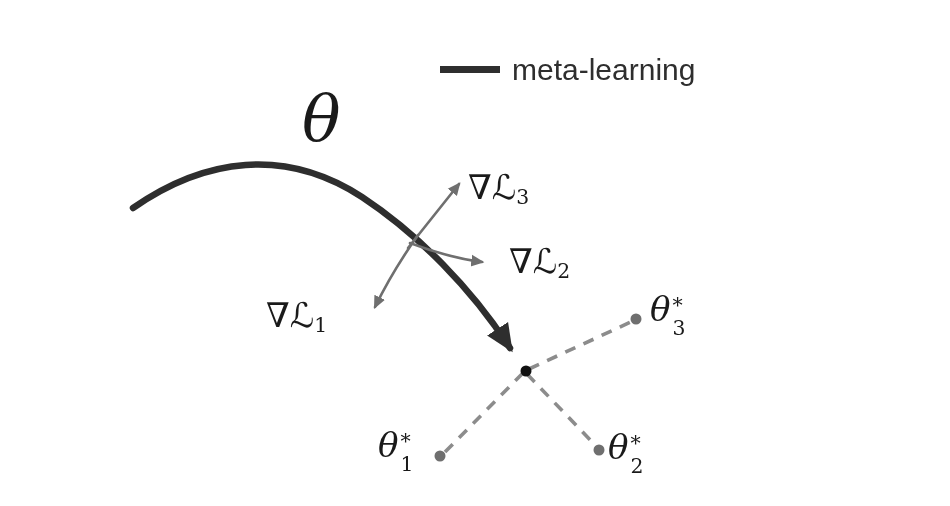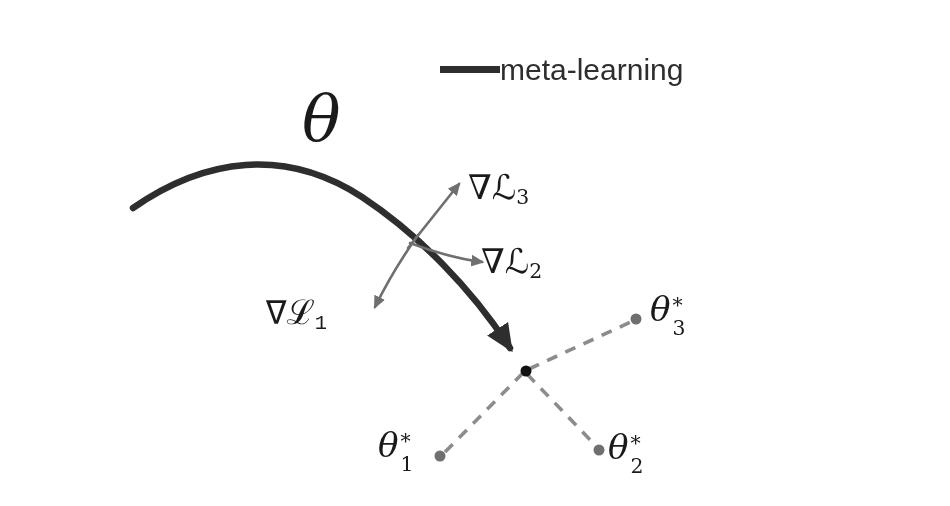--- a/index.html
+++ b/index.html
@@ -66,21 +66,21 @@
   
   .legend {
     position: absolute;
     left: 440px;
     top: 54px;
     display: flex;
     flex-direction: column;
     gap: 9px;
     font-family: "Liberation Sans", sans-serif;
   }
-  .legend-row { display: flex; align-items: center; gap: 0; }
+  .legend-row { display: flex; align-items: center; gap: 12px; }
   .swatch { display: inline-block; width: 60px; flex: 0 0 60px; }
   .swatch.solid { height: 7px; background: var(--curve); }
   .swatch.dashed {
     height: 3.5px;
     background: repeating-linear-gradient(90deg,
       var(--dash) 0 10px, transparent 10px 17px);
   }
   .legend-label {
     font-size: 30px;
     color: var(--legendText, #2e2e2e);
@@ -116,24 +116,24 @@
     <circle class="graydot" cx="599" cy="450" r="5.5"></circle>
     <circle class="graydot" cx="440" cy="456" r="5.5"></circle>
     <circle class="blackdot" cx="526" cy="371" r="5.5"></circle>
   </svg>
 
   <div class="lbl theta-main" style="left: 302px; top: 86px;">θ</div>
 
   <div class="lbl grad" style="left:468px; top:170px;">
     <span>∇ℒ</span><span class="gsub">3</span>
   </div>
-  <div class="lbl grad" style="left:481px; top:244px;">
+  <div class="lbl grad" style="left:509px; top:244px;">
     <span>∇ℒ</span><span class="gsub">2</span>
   </div>
-  <div class="lbl grad" style="left:266px; top:298px;font-family:Liberation Mono, monospace;">
+  <div class="lbl grad" style="left:266px; top:298px;">
     <span>∇ℒ</span><span class="gsub">1</span>
   </div>
 
   <div class="lbl tstar" style="left:650px; top:292px;">
     <span class="tbase">θ</span><span class="supsub">
         <span class="sup">*</span>
         <span class="sub">3</span>
       </span>
   </div>
   <div class="lbl tstar" style="left:608px; top:430px;">

